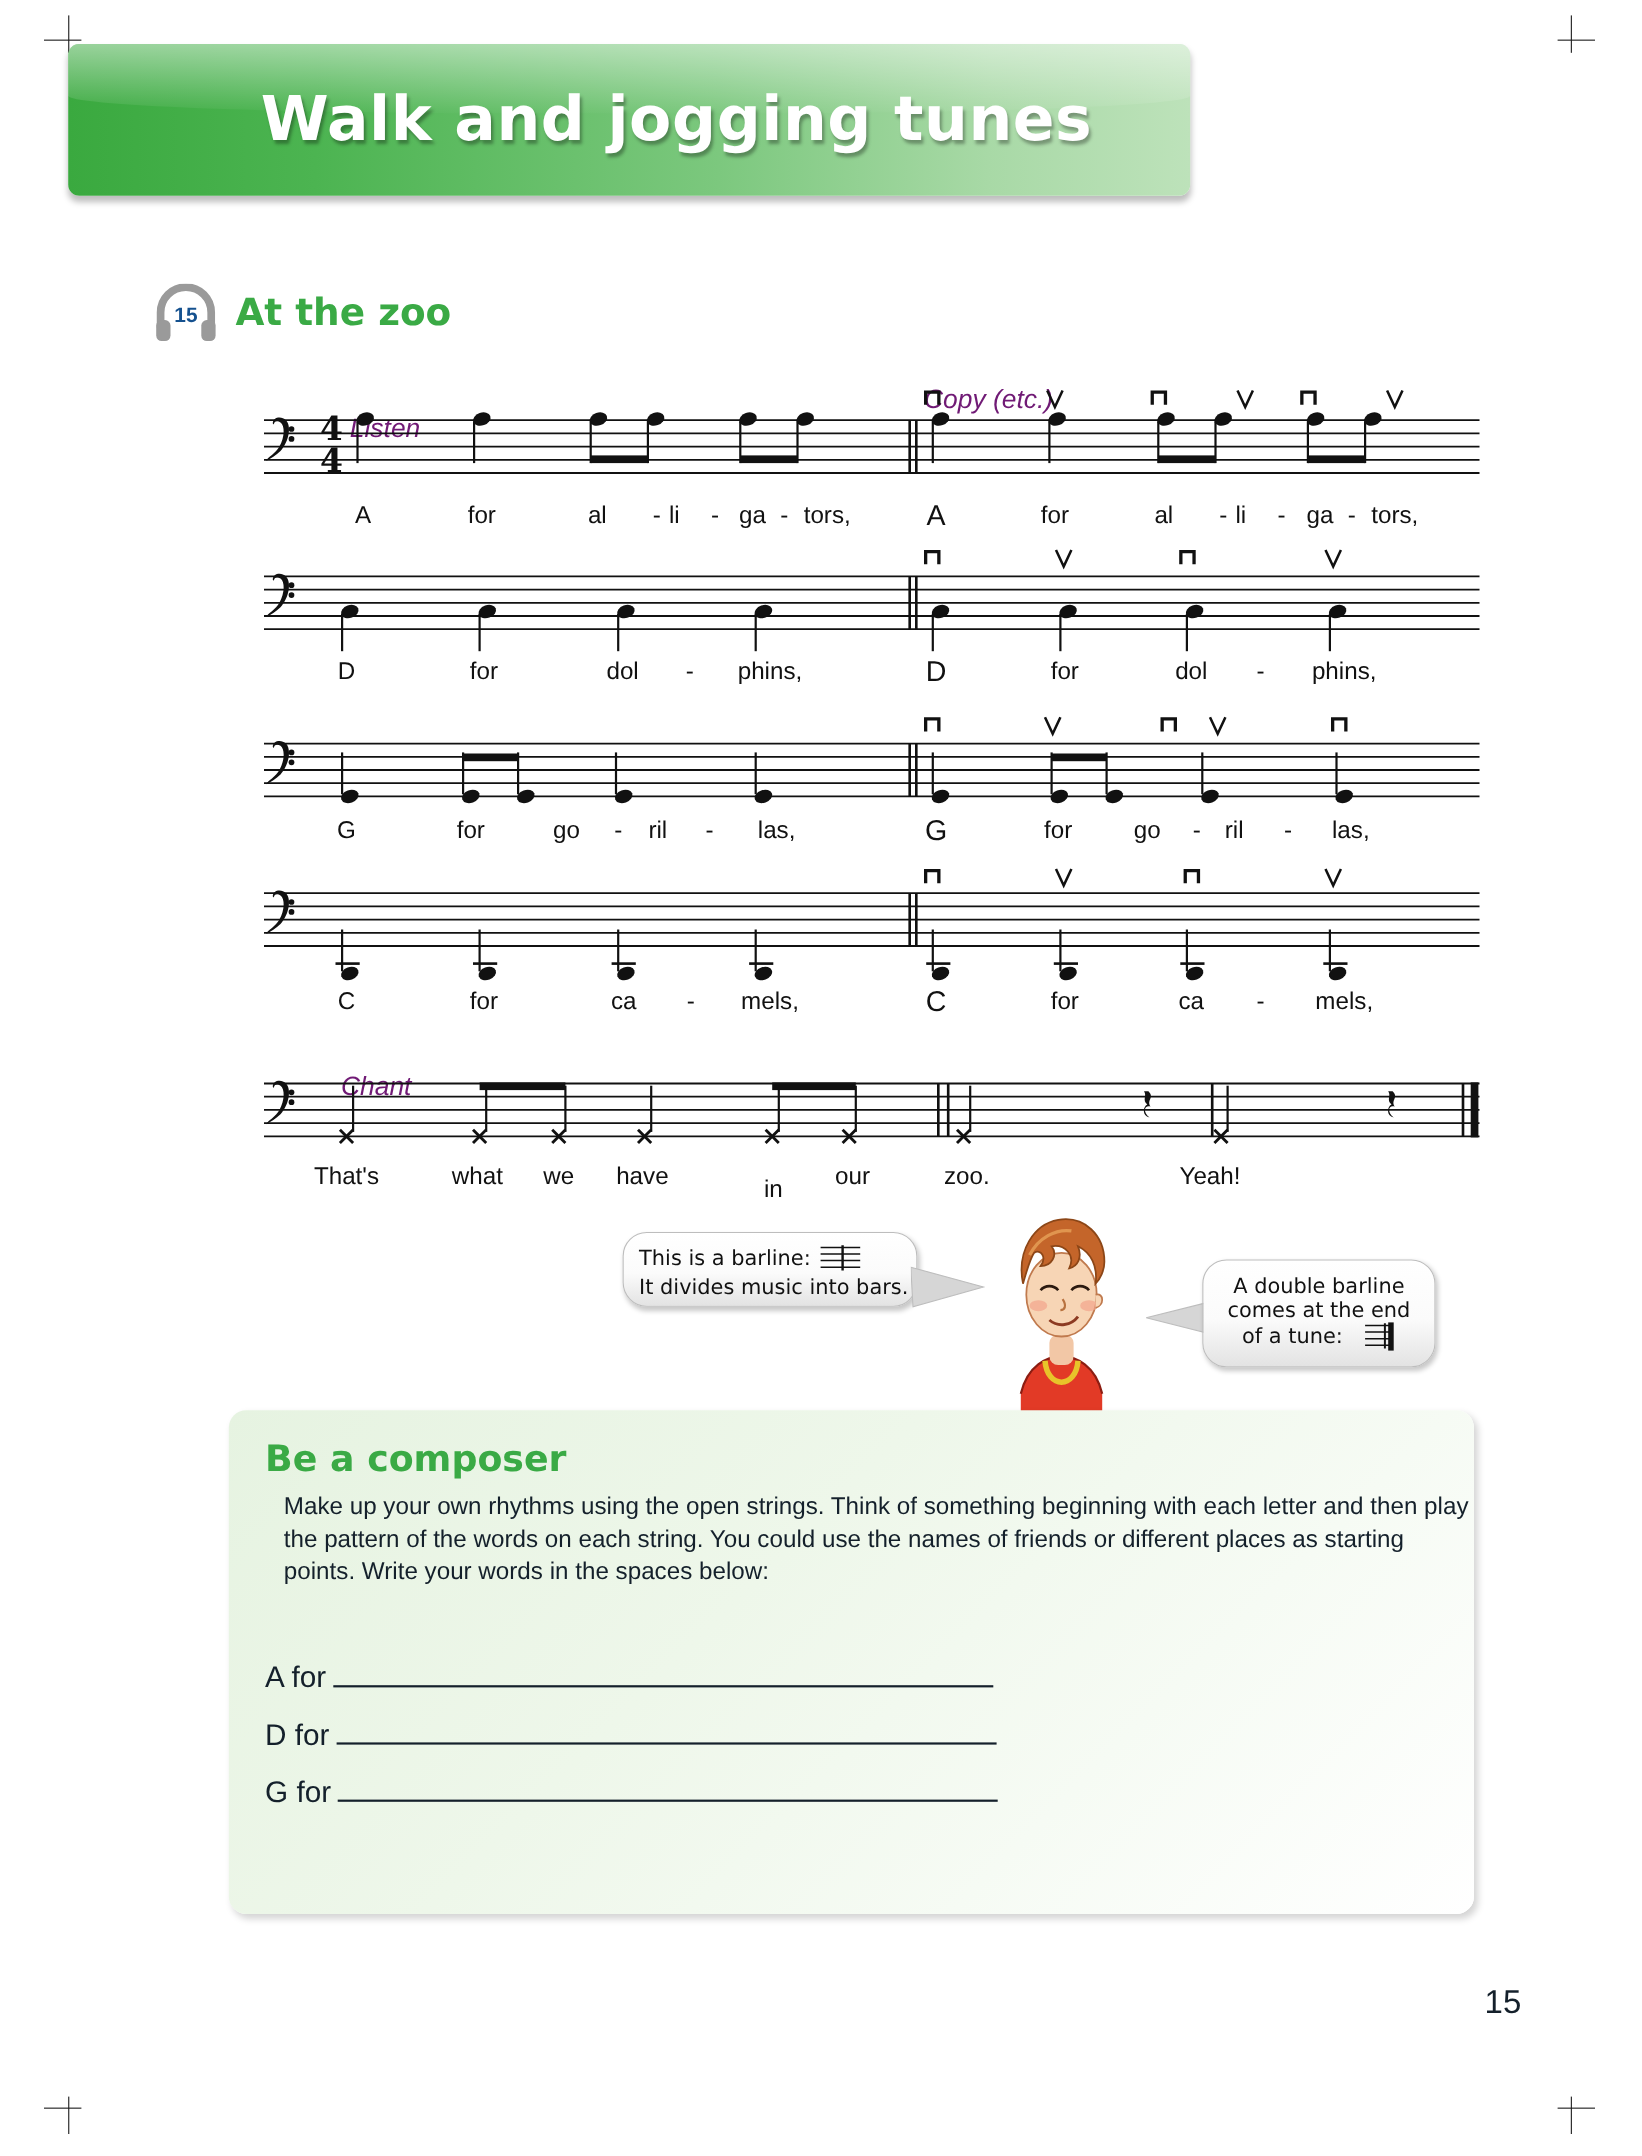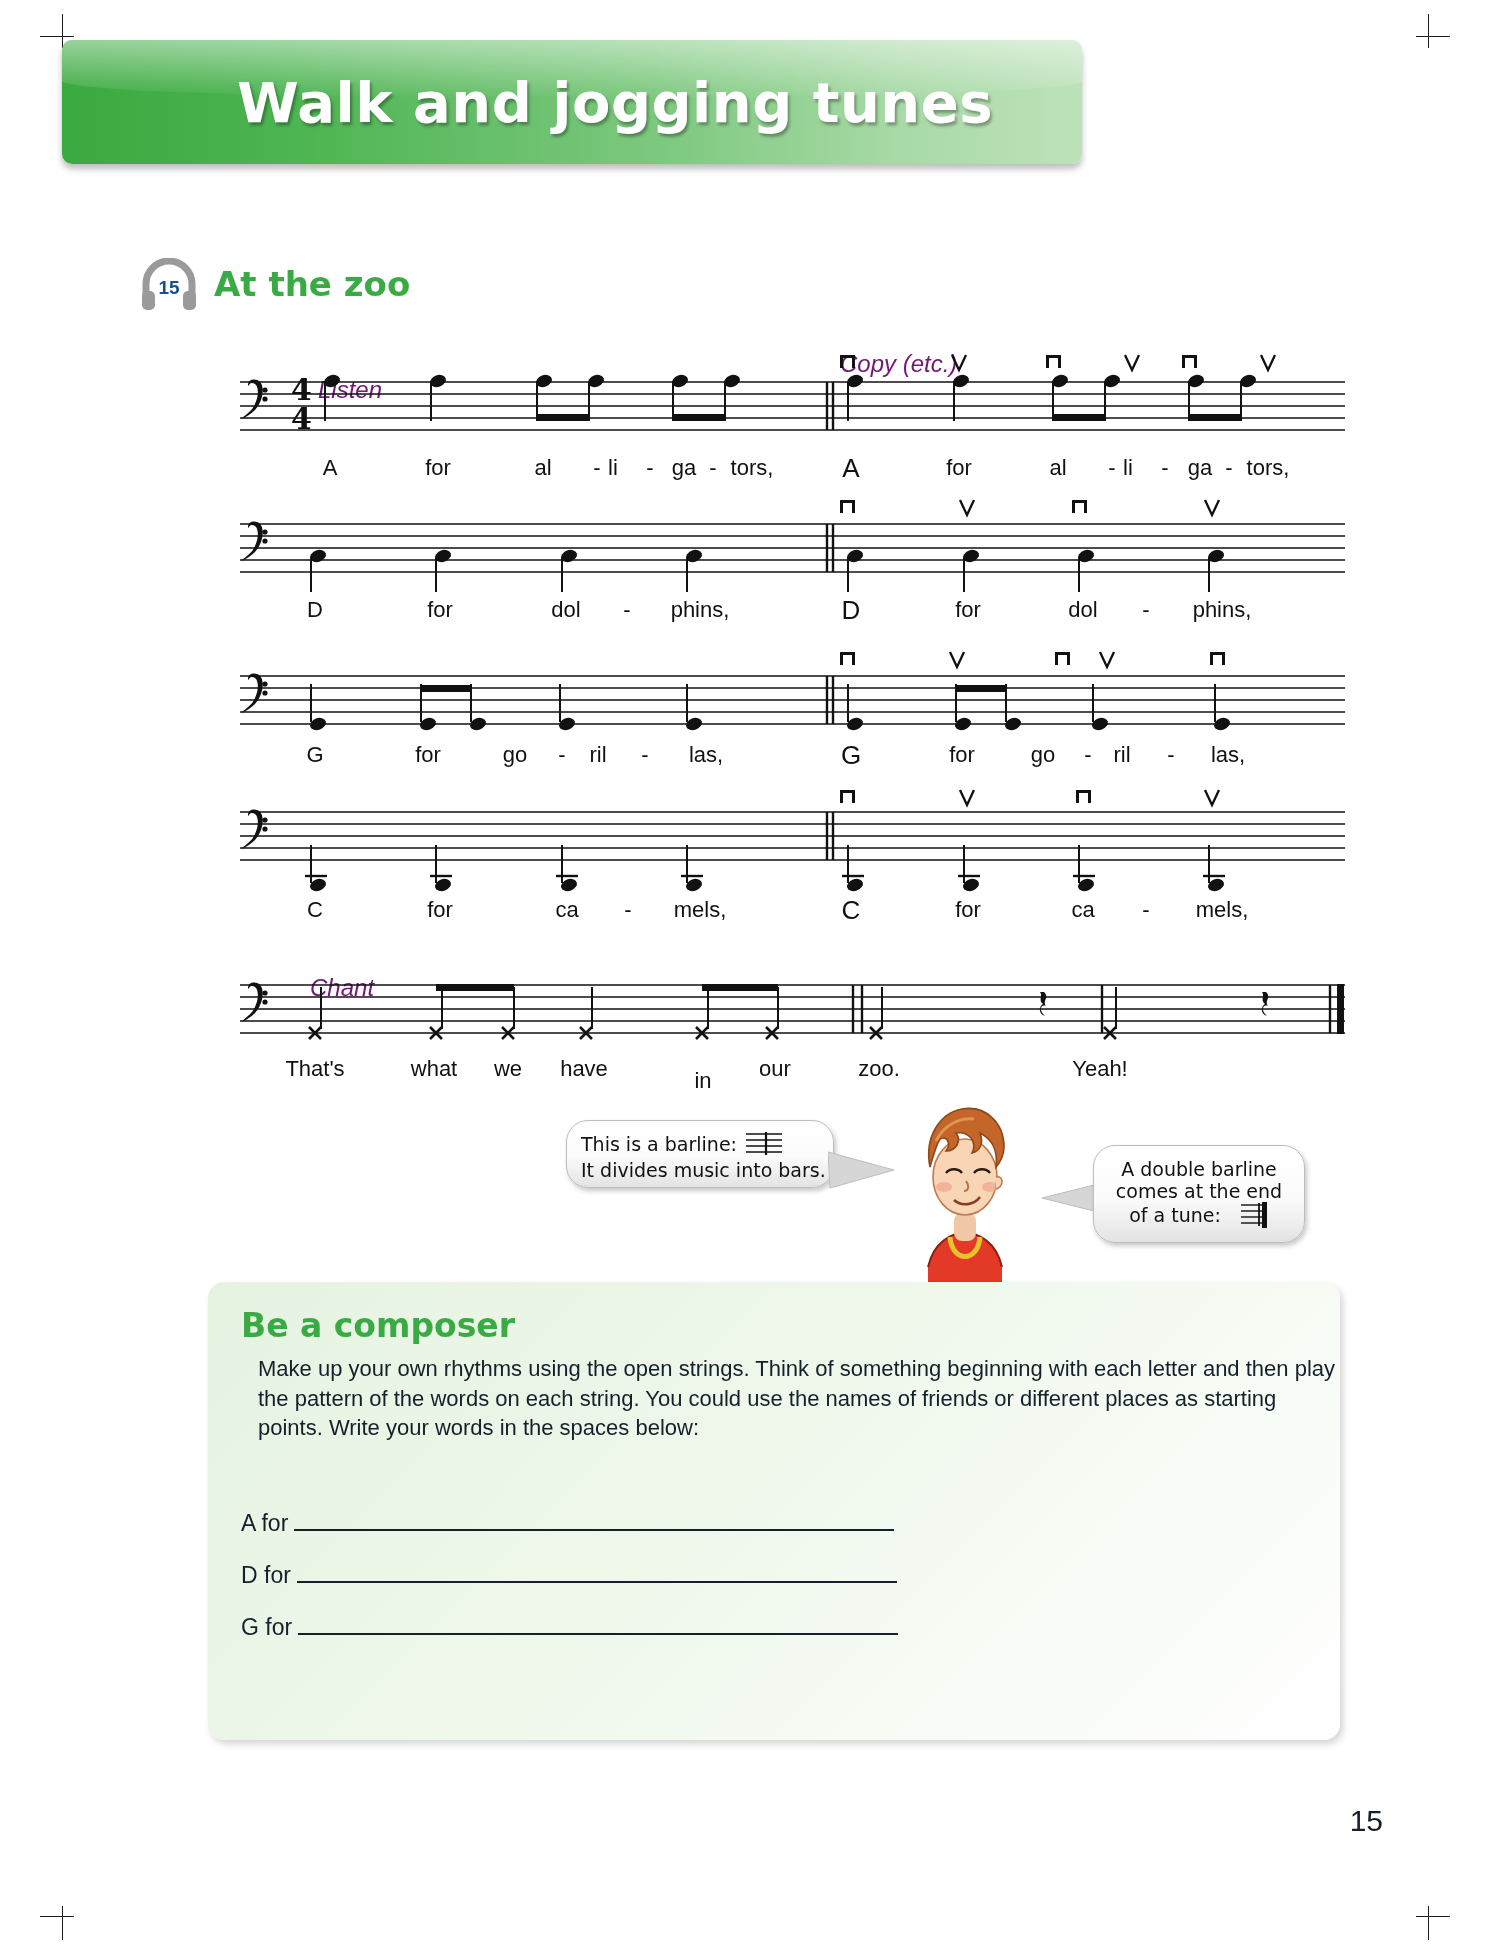--- a/index.html
+++ b/index.html
@@ -13,21 +13,21 @@
   .page{position:absolute;inset:0;}
 
   
   .crop{position:absolute;background:none;}
   .crop i{position:absolute;background:#1b1b1b;display:block;}
   .crop .h{height:1px;width:34px;}
   .crop .v{width:1px;height:34px;}
 
   
   .banner{
-    position:absolute;left:62px;top:40px;width:1020px;height:124px;
+    position:absolute;left:62px;top:40px;width:1020px;height:138px;
     border-radius:10px;
     background:linear-gradient(90deg,#3aa93f 0%,#4cb451 22%,#7cc87e 58%,#a8d9a6 82%,#bde2ba 100%);
     box-shadow:0 5px 6px rgba(0,0,0,.26);
   }
   .banner::before{
     content:"";position:absolute;left:0;right:0;top:0;height:46%;
     border-radius:10px 10px 40% 40%/10px 10px 16px 16px;
     background:linear-gradient(180deg,rgba(255,255,255,.48),rgba(255,255,255,.02));
   }
   .banner-title{
@@ -98,21 +98,21 @@
     margin:0;position:absolute;left:33px;top:24px;
     color:#3aaa45;font-size:33px;font-weight:bold;
     font-family:"DejaVu Sans",sans-serif;
   }
   .composer p{
     margin:0;position:absolute;left:50px;top:72px;width:1082px;
     font-size:22px;line-height:1.35;color:#14202b;
     font-family:"Liberation Sans",sans-serif;
   }
   .blank-row{
-    position:absolute;left:33px;font-size:23px;color:#14202b;
+    position:absolute;left:33px;font-size:27px;color:#14202b;
     font-family:"Liberation Sans",sans-serif;display:flex;align-items:baseline;gap:6px;
   }
   .blank-line{display:inline-block;border-bottom:2px solid #14202b;height:1px;}
 
   .pagenum{
     position:absolute;right:110px;bottom:122px;
     font-size:30px;color:#14202b;font-family:"Liberation Sans",sans-serif;
   }
 </style>
 </head>

